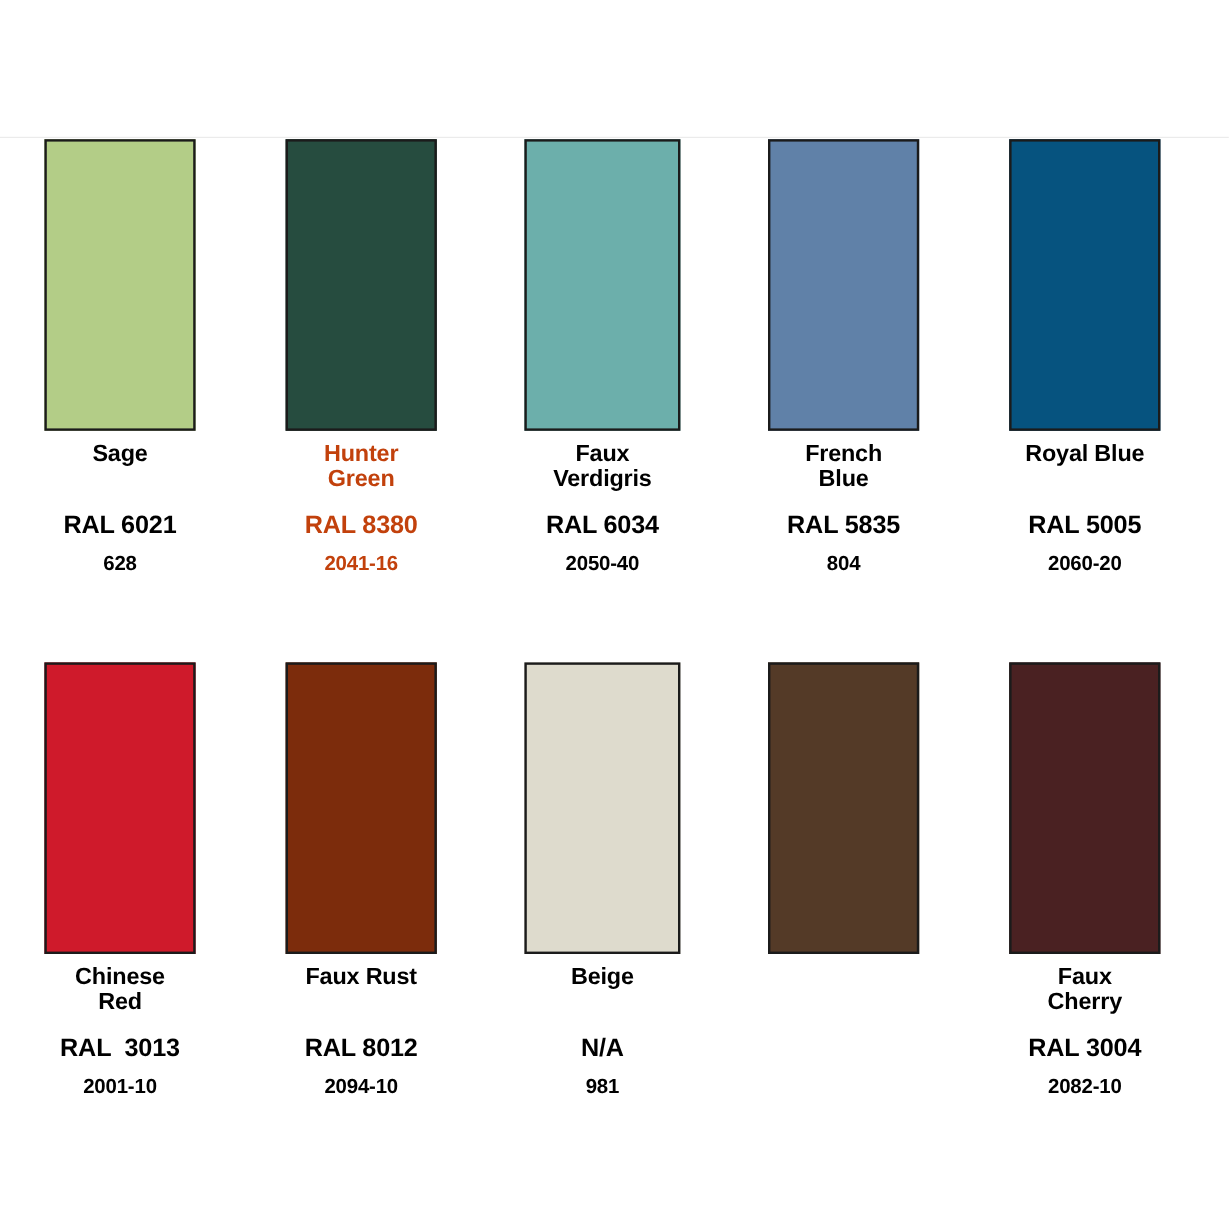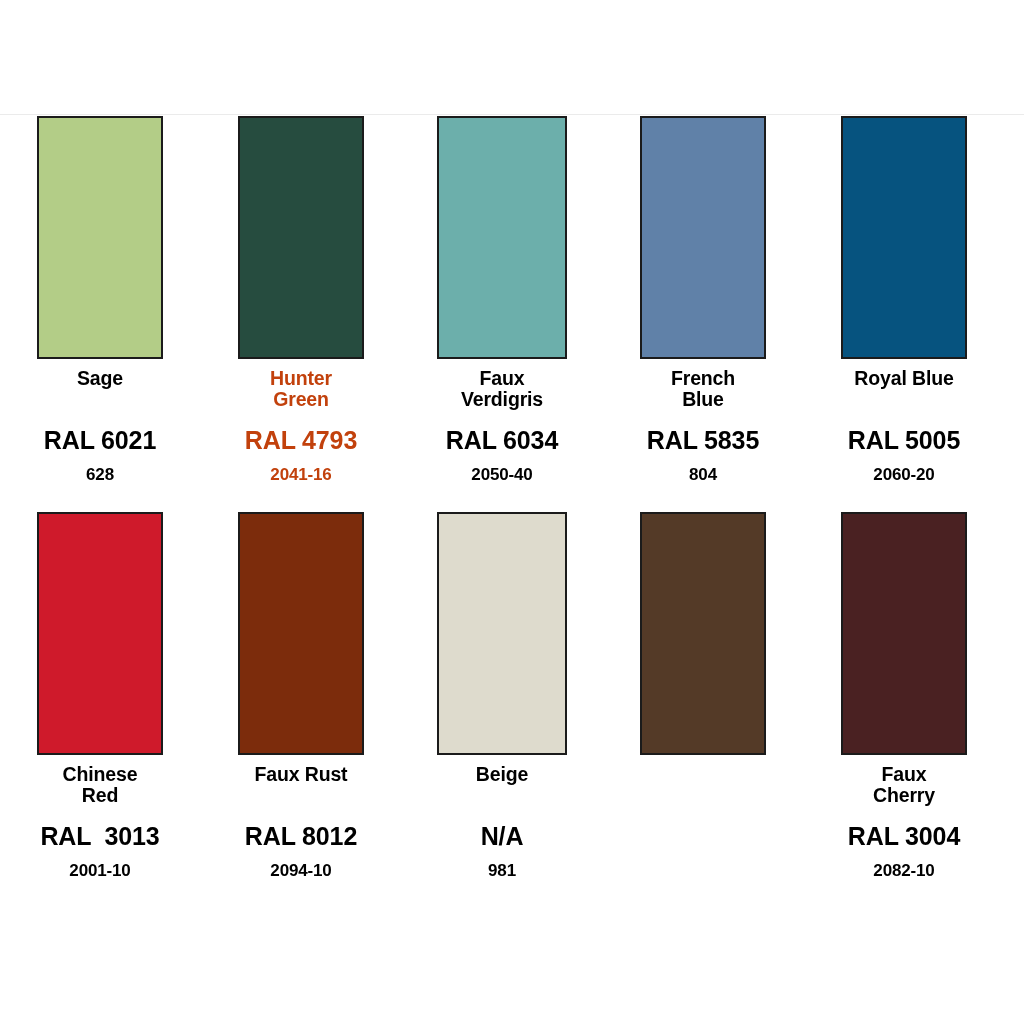--- a/index.html
+++ b/index.html
@@ -38,21 +38,21 @@
   .swatch-row {
     position: absolute;
     left: 0;
     width: 1024px;
     display: flex;
     flex-direction: row;
     align-items: flex-start;
     justify-content: flex-start;
   }
   .swatch-row.row-top  { top: 116px; }
-  .swatch-row.row-bottom { top: 512px; }
+  .swatch-row.row-bottom { top: 552px; }
 
   .swatch-cell {
     width: 200px;
     margin-right: 1px;
     display: flex;
     flex-direction: column;
     align-items: center;
   }
   .swatch-cell:last-child { margin-right: 0; }
 
@@ -74,21 +74,21 @@
     font-weight: bold;
     line-height: 1.07;
   }
   .swatch-name {
     font-size: 19.5px;
     letter-spacing: -0.15px;
     white-space: pre-line;
     min-height: 21px;
   }
   .swatch-ral {
-    font-size: 25px;
+    font-size: 21px;
     letter-spacing: -0.15px;
     white-space: pre;
     margin-top: 12px;
   }
   .swatch-alt {
     font-size: 17px;
     letter-spacing: -0.15px;
     white-space: pre;
     margin-top: 12px;
   }
@@ -122,21 +122,21 @@
         </div>
       </div>
 
       <div class="swatch-cell">
         <div class="swatch-chip" style="background-color: rgb(38, 76, 63); border-color: rgb(27, 27, 27);"></div>
         <div class="swatch-labels" style="color: #c2410c;">
           <div class="name-block">
             <div class="swatch-name">Hunter
 Green</div>
           </div>
-          <div class="swatch-ral">RAL 4793</div>
+          <div class="swatch-ral">RAL 8380</div>
           <div class="swatch-alt">2041-16</div>
         </div>
       </div>
 
       <div class="swatch-cell cell-wide">
         <div class="swatch-chip" style="background-color: rgb(108, 175, 171); border-color: rgb(27, 27, 27);"></div>
         <div class="swatch-labels" style="color: rgb(0, 0, 0);">
           <div class="name-block">
             <div class="swatch-name">Faux
 Verdigris</div>

